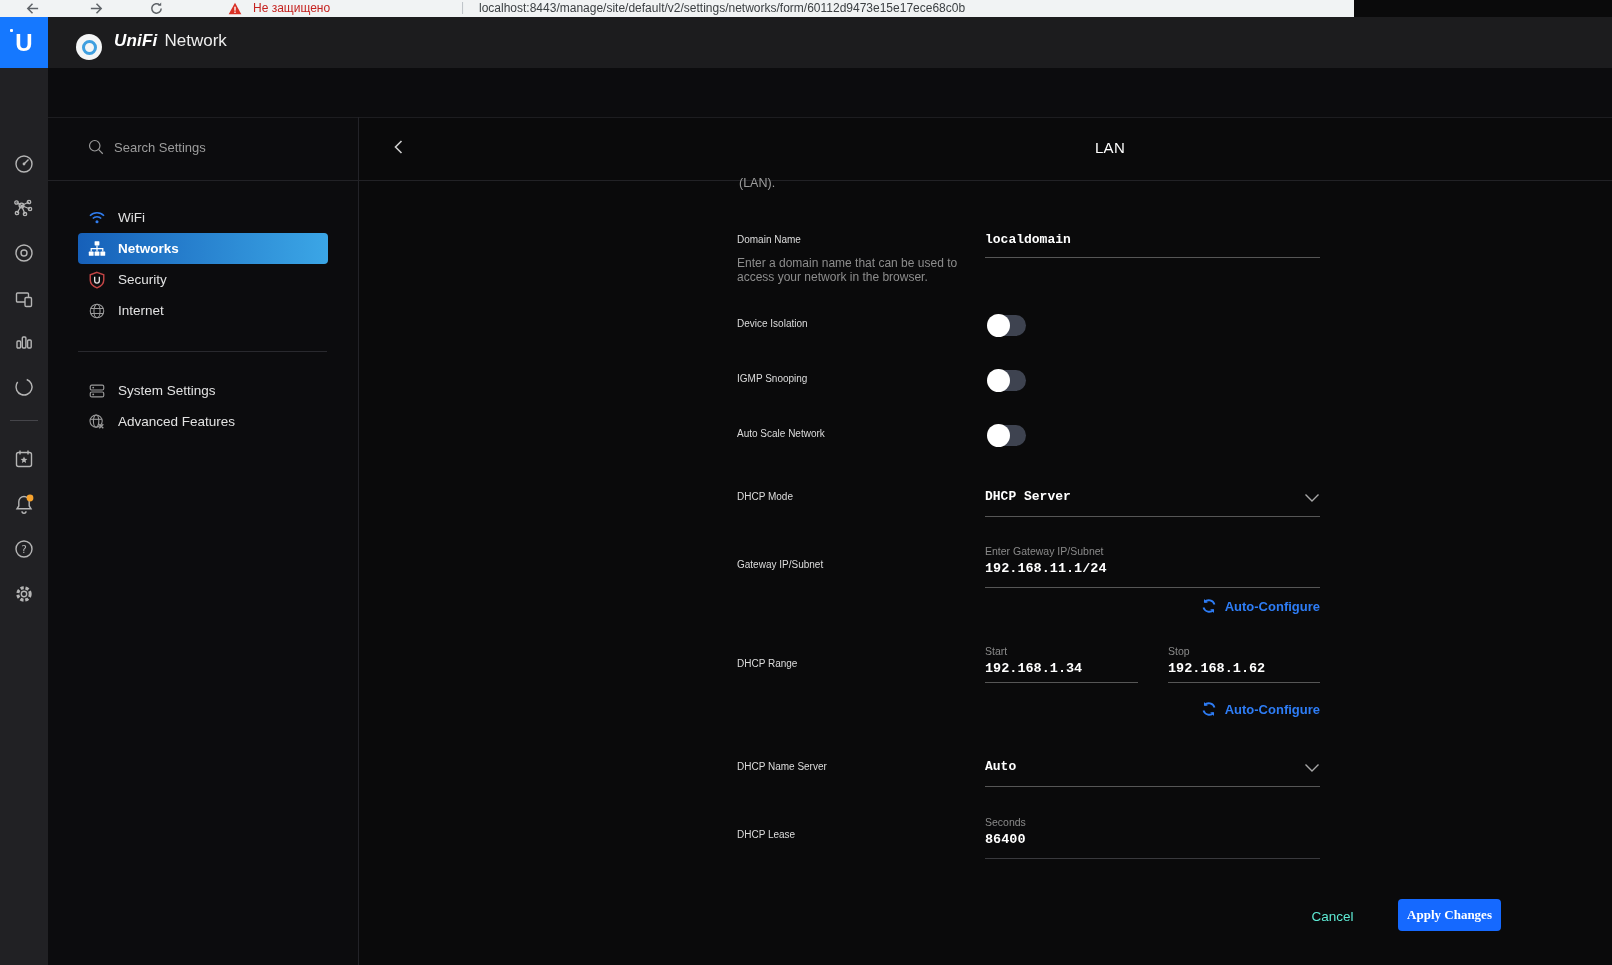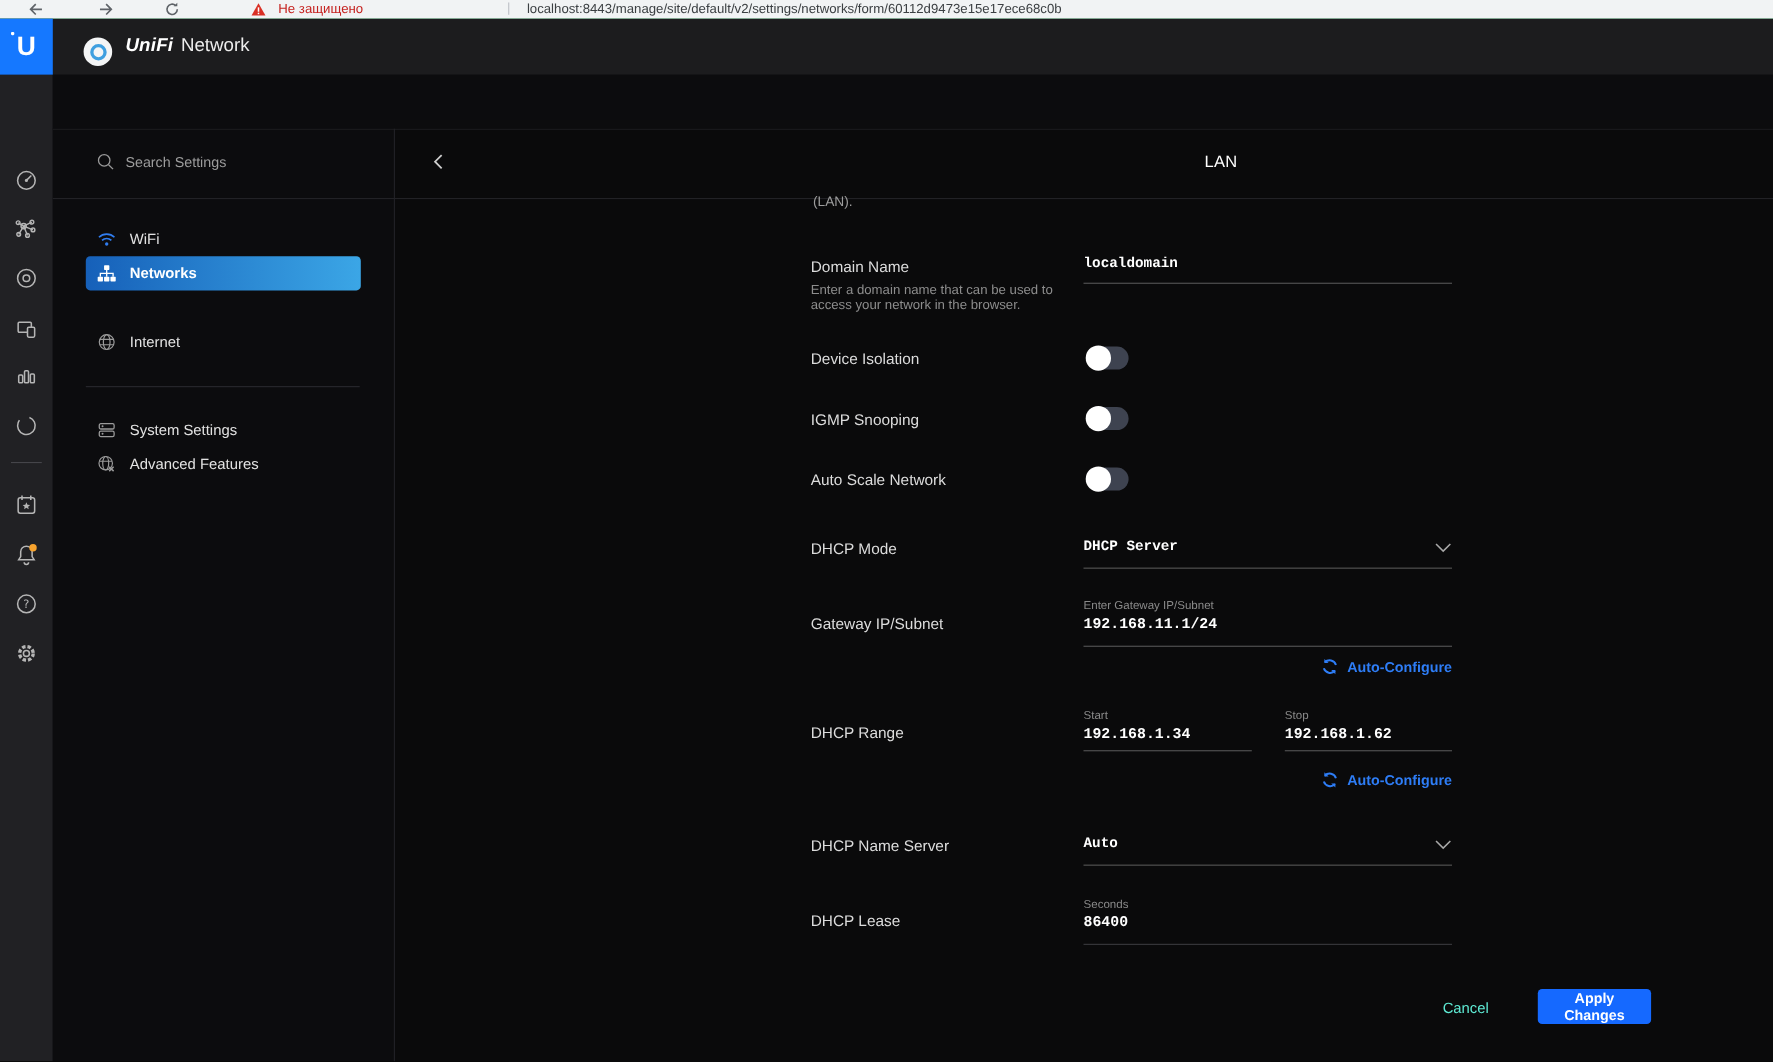--- a/index.html
+++ b/index.html
@@ -1,19 +1,19 @@
 <!DOCTYPE html>
 <html><head>
 <meta charset="utf-8">
 <style>
   html,body{margin:0;padding:0;background:#0a0a0b;}
   .screen{position:relative;width:1612px;height:965px;overflow:hidden;
     font-family:"Liberation Sans","DejaVu Sans",sans-serif;background:#0a0a0b;}
   
-  .browser-bar{position:absolute;left:0;top:0;width:1612px;height:17px;background:#f1f3f4;
+  .browser-bar{position:absolute;left:0;top:0;width:1354px;height:17px;background:#f1f3f4;
     border-bottom:1px solid #22c55e;display:flex;align-items:center;}
   .nav-ico{position:absolute;top:1px;}
   .url-not-secure{position:absolute;left:253px;top:1px;font-size:12px;color:#c5221f;}
   .url-sep{position:absolute;left:461px;top:0px;font-size:12px;color:#bdc1c6;}
   .url-text{position:absolute;left:479px;top:1px;font-size:12px;color:#3c4043;white-space:nowrap;}
   
   .app-header{position:absolute;left:0;top:17px;width:1612px;height:51px;background:#1c1c1e;}
   .logo{position:absolute;left:0;top:0;width:48px;height:51px;background:#1578ff;color:#fff;
     font-weight:bold;font-size:24px;display:flex;align-items:center;justify-content:center;}
   .logo .spark{position:absolute;left:10px;top:12px;width:3px;height:3px;background:#fff;border-radius:1px;}
@@ -47,35 +47,35 @@
   .side-item .lb{margin-left:12px;font-size:13.5px;color:#e2e2e2;}
   .side-item.selected{background:linear-gradient(90deg,#1660b9,#3ba6e6);}
   .side-item.selected .lb{color:#fff;font-weight:700;}
   .side-div{position:absolute;left:30px;width:249px;height:1px;background:#29292e;}
   
   .content{position:absolute;left:358px;top:117px;width:1254px;height:848px;background:#0a0a0b;}
   .back-btn{position:absolute;left:390px;top:138px;width:18px;height:18px;cursor:pointer;}
   .page-title{position:absolute;left:1040px;top:139px;width:140px;text-align:center;color:#fff;
     font-size:15px;font-weight:400;letter-spacing:.3px;}
   .clipped{position:absolute;left:739px;top:176px;font-size:12.5px;color:#9d9d9d;}
-  .flabel{position:absolute;font-size:14px;color:#dcdcdc;text-align:center;}
+  .flabel{position:absolute;font-size:10px;color:#dcdcdc;text-align:center;}
   .fdesc{position:absolute;width:240px;font-size:12px;line-height:1.2;color:#8d8d8d;}
   .fmini{position:absolute;font-size:10.5px;color:#8a8a8a;}
   .fval{position:absolute;font-size:13px;font-weight:700;color:#fff;cursor:text;font-family:Liberation Mono, monospace;}
   .uline{position:absolute;height:1px;background:#565656;}
   .uline.faint{background:#39393d;}
   .toggle{position:absolute;width:38px;height:21px;border-radius:11px;background:#3e4350;cursor:pointer;}
   .toggle .knob{position:absolute;left:-1px;top:-1px;width:23px;height:23px;border-radius:50%;background:#fff;}
   .chev{position:absolute;cursor:pointer;}
   .autoconf{position:absolute;display:flex;align-items:center;gap:8px;cursor:pointer;}
   .autoconf .txt{font-size:13px;font-weight:600;color:#2e7df6;}
   .cancel-btn{position:absolute;left:1295px;top:905px;width:75px;height:22px;text-align:center;
     font-size:13.5px;color:#5eead4;cursor:pointer;background:none;border:none;}
   .apply-btn{position:absolute;left:1398px;top:899px;width:103px;height:32px;background:#1569ff;border:none;
-    border-radius:4px;color:#fff;font-size:13px;font-weight:600;cursor:pointer;font-family:Liberation Sans, sans-serif;}
+    border-radius:4px;color:#fff;font-size:13px;font-weight:600;cursor:pointer;font-family:Liberation Serif, serif;}
 </style>
 </head>
 <body>
 
 <div class="screen">
 
   <div class="browser-bar">
     <svg class="nav-ico" style="left:25px" width="15" height="15" viewBox="0 0 16 16">
         <path d="M14 8 H3 M8 3 L3 8 l5 5" fill="none" stroke="#5f6368" stroke-width="1.6"></path>
       </svg>
@@ -218,20 +218,29 @@
               <rect x="0.8" y="11.6" width="4.8" height="4.2" rx="0.6"></rect>
               <rect x="6.6" y="11.6" width="4.8" height="4.2" rx="0.6"></rect>
               <rect x="12.4" y="11.6" width="4.8" height="4.2" rx="0.6"></rect>
             </g>
             <path d="M9 5.4 V8.6 M3.2 11.6 V8.6 H14.8 V11.6 M9 8.6 V11.6" fill="none" stroke="#fff" stroke-width="1.2"></path>
           </svg>
       </span>
       <span class="lb">Networks</span>
     </div>
 
+    <div class="side-item" style="top:147px">
+      <span class="ic">
+        <svg width="18" height="18" viewBox="0 0 20 20">
+            <path d="M10 1.5 L17.5 4.2 V10 C17.5 14.4 14.3 17.1 10 18.8 C5.7 17.1 2.5 14.4 2.5 10 V4.2 Z" fill="none" stroke="#c24545" stroke-width="1.6"></path>
+            <path d="M7.4 6.5 V10.8 a2.6 2.6 0 0 0 5.2 0 V6.5" fill="none" stroke="#e3e3e3" stroke-width="1.5"></path>
+          </svg>
+      </span>
+      <span class="lb">Security</span>
+    </div>
 
     <div class="side-item" style="top:178px">
       <span class="ic">
         <svg width="18" height="18" viewBox="0 0 20 20">
             <g fill="none" stroke="#9a9a9a" stroke-width="1.2">
               <circle cx="10" cy="10" r="7.5"></circle>
               <ellipse cx="10" cy="10" rx="3.4" ry="7.5"></ellipse>
               <path d="M3 7.3 H17 M3 12.7 H17"></path>
             </g>
           </svg>

